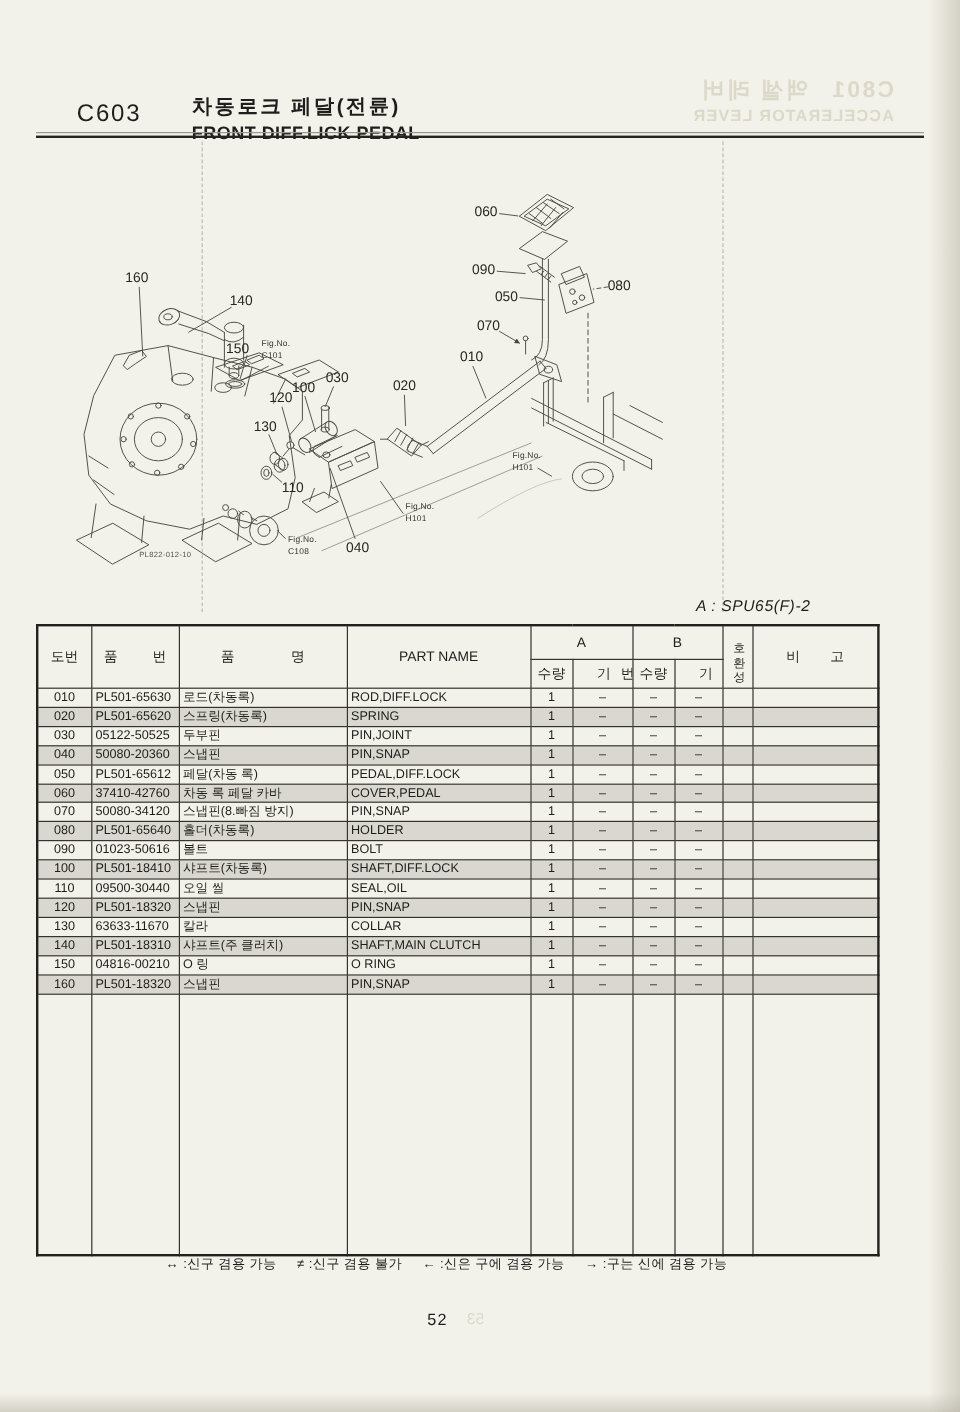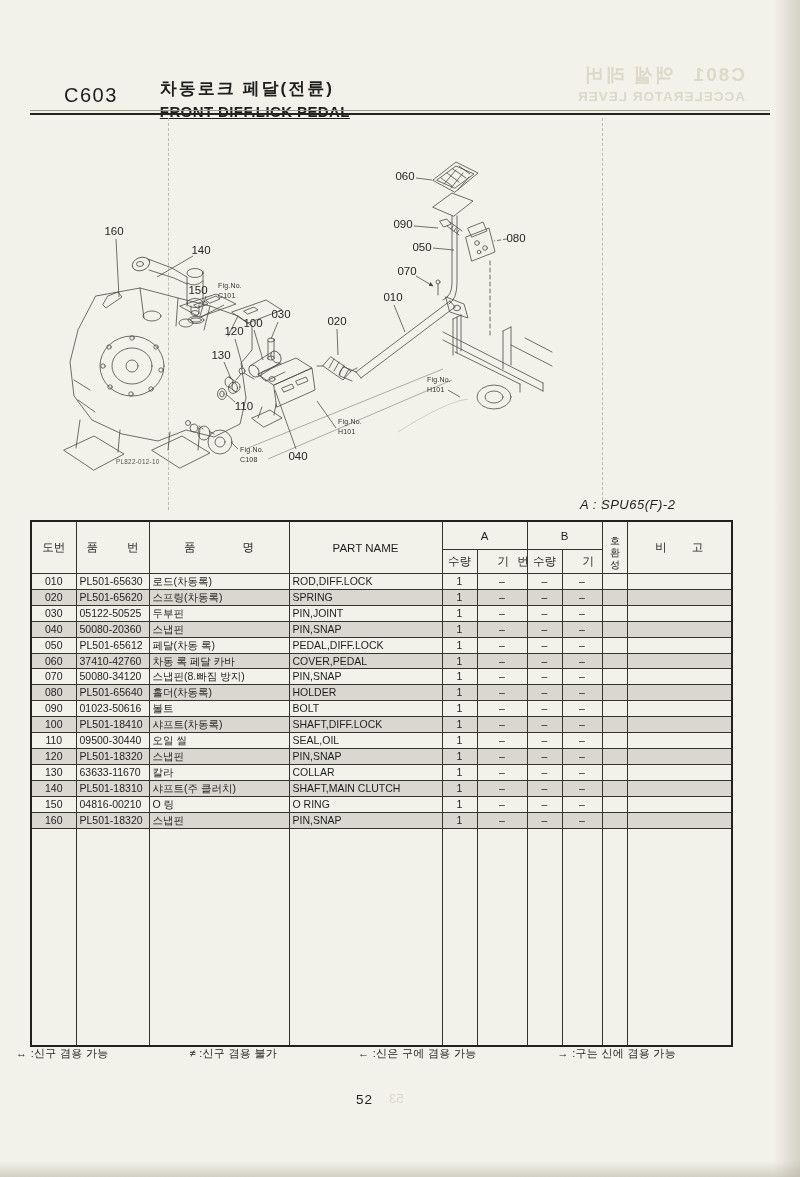--- a/index.html
+++ b/index.html
@@ -3,21 +3,21 @@
 <meta charset="utf-8">
 <style>
   html,body{margin:0;padding:0;background:#e8e6dc;}
   .page{position:relative;width:800px;height:1177px;background:#f2f1ea;
         font-family:"Liberation Sans",sans-serif;color:#1e1e1c;overflow:hidden;}
 
   
   .title-block{position:absolute;left:64px;top:66px;display:flex;gap:42px;align-items:center;}
   .sec-code{font-size:20px;letter-spacing:1.5px;padding-top:4px;}
   .t-ko{font-size:17px;font-weight:700;letter-spacing:2px;margin-top:11px;}
-  .t-en{font-size:15px;font-weight:700;letter-spacing:0.4px;margin-top:3px;text-decoration:underline;}
+  .t-en{font-size:15px;font-weight:700;letter-spacing:0.4px;margin-top:3px;}
   .title-rule{position:absolute;left:30px;top:110px;width:740px;height:2px;
               border-top:1px solid #9a978b;border-bottom:2.5px solid #24231f;}
 
   
   .bleed-header{position:absolute;left:505px;top:62px;width:240px;color:#dcd9c9;
                 transform:scaleX(-1);}
   .bh1{font-size:19px;font-weight:700;letter-spacing:2px;}
   .bh1 .bcode{margin-right:18px;}
   .bh2{font-size:13.5px;font-weight:700;letter-spacing:1px;margin-top:1px;}
   .bleed-pageno{position:absolute;left:389px;top:1091px;font-size:13px;color:#ddd9c9;transform:scaleX(-1);}
@@ -52,22 +52,22 @@
   th.sp-bg{word-spacing:22px;}
   th.sp-gb{word-spacing:5px;padding-left:20px;}
   .vert{writing-mode:vertical-rl;text-orientation:upright;font-size:10px;letter-spacing:2px;
         margin:0 auto;line-height:1;}
   tbody td{height:14.9px;line-height:14.9px;font-size:10.5px;padding:0 3px;}
   td.ctr{text-align:center;padding:0 1px;}
   tr.shaded td{background:#d9d7cf;}
   tr.filler td{height:216px;background:transparent;}
 
   
-  .legend{position:absolute;left:16px;top:1046px;width:660px;display:flex;
-          justify-content:space-between;gap:17px;font-size:11px;letter-spacing:0.3px;}
+  .legend{position:absolute;left:42px;top:1046px;width:660px;display:flex;
+          justify-content:center;gap:17px;font-size:11px;letter-spacing:0.3px;}
   .pageno{position:absolute;left:356px;top:1092px;font-size:13.5px;letter-spacing:1px;}
 
   
   .edge-right{position:absolute;right:0;top:0;width:26px;height:100%;
     background:linear-gradient(to right,rgba(197,193,177,0),rgba(186,182,166,0.55));}
   .edge-bottom{position:absolute;left:0;bottom:0;width:100%;height:16px;
     background:linear-gradient(to bottom,rgba(197,193,177,0),rgba(180,176,160,0.5));}
 </style>
 </head>
 <body>

